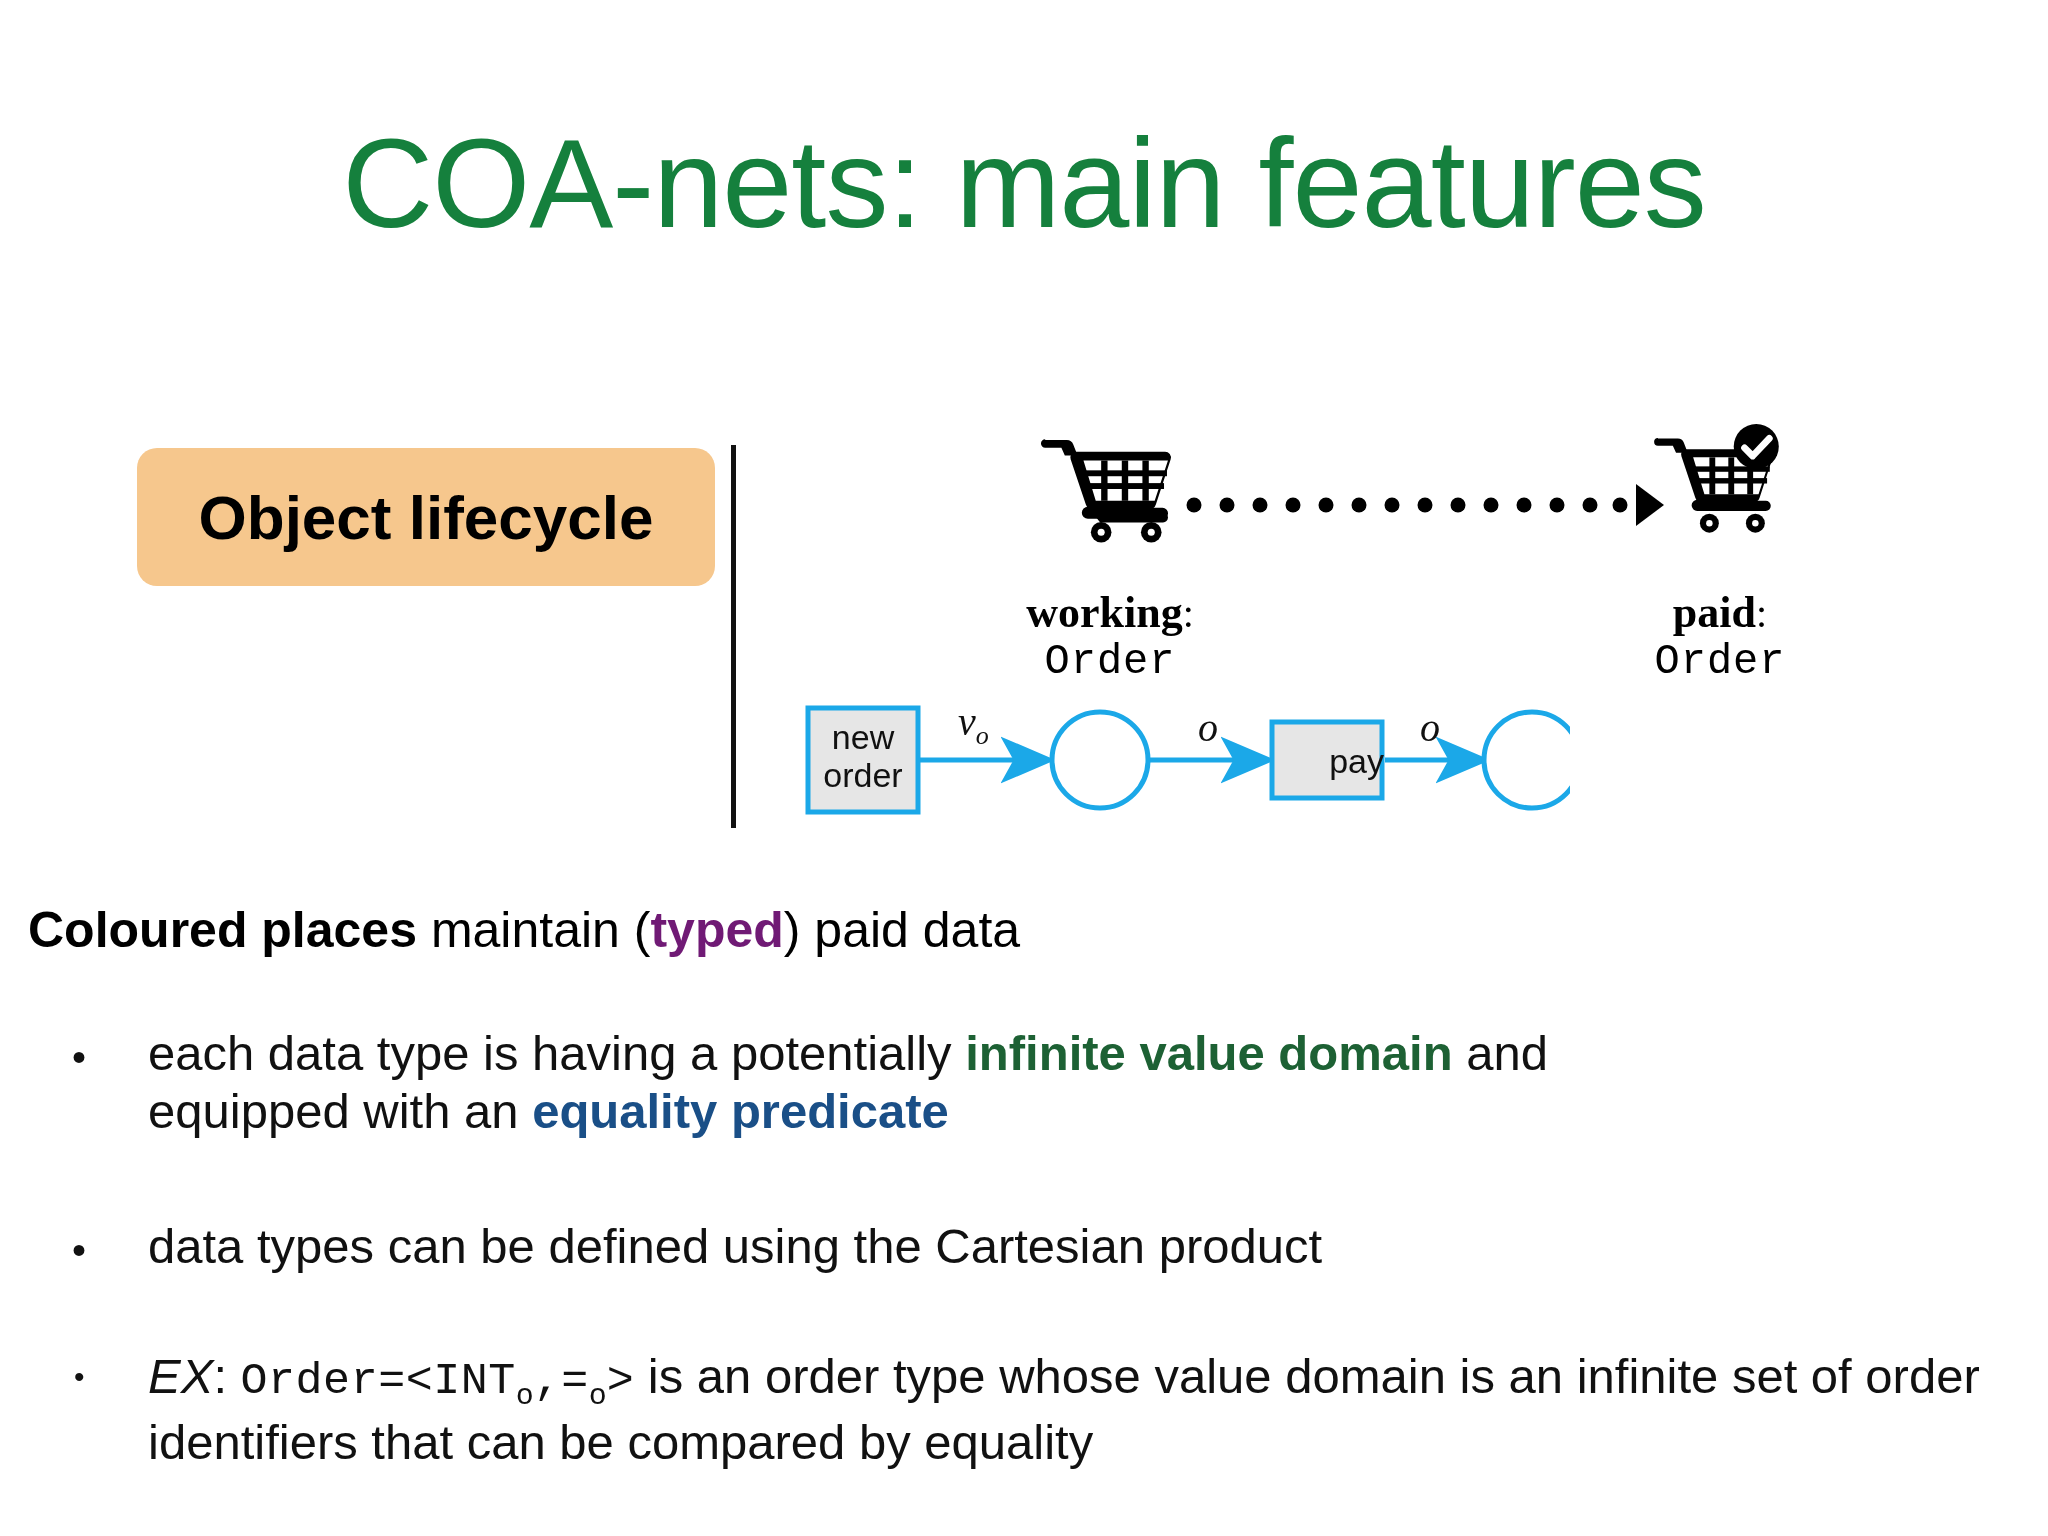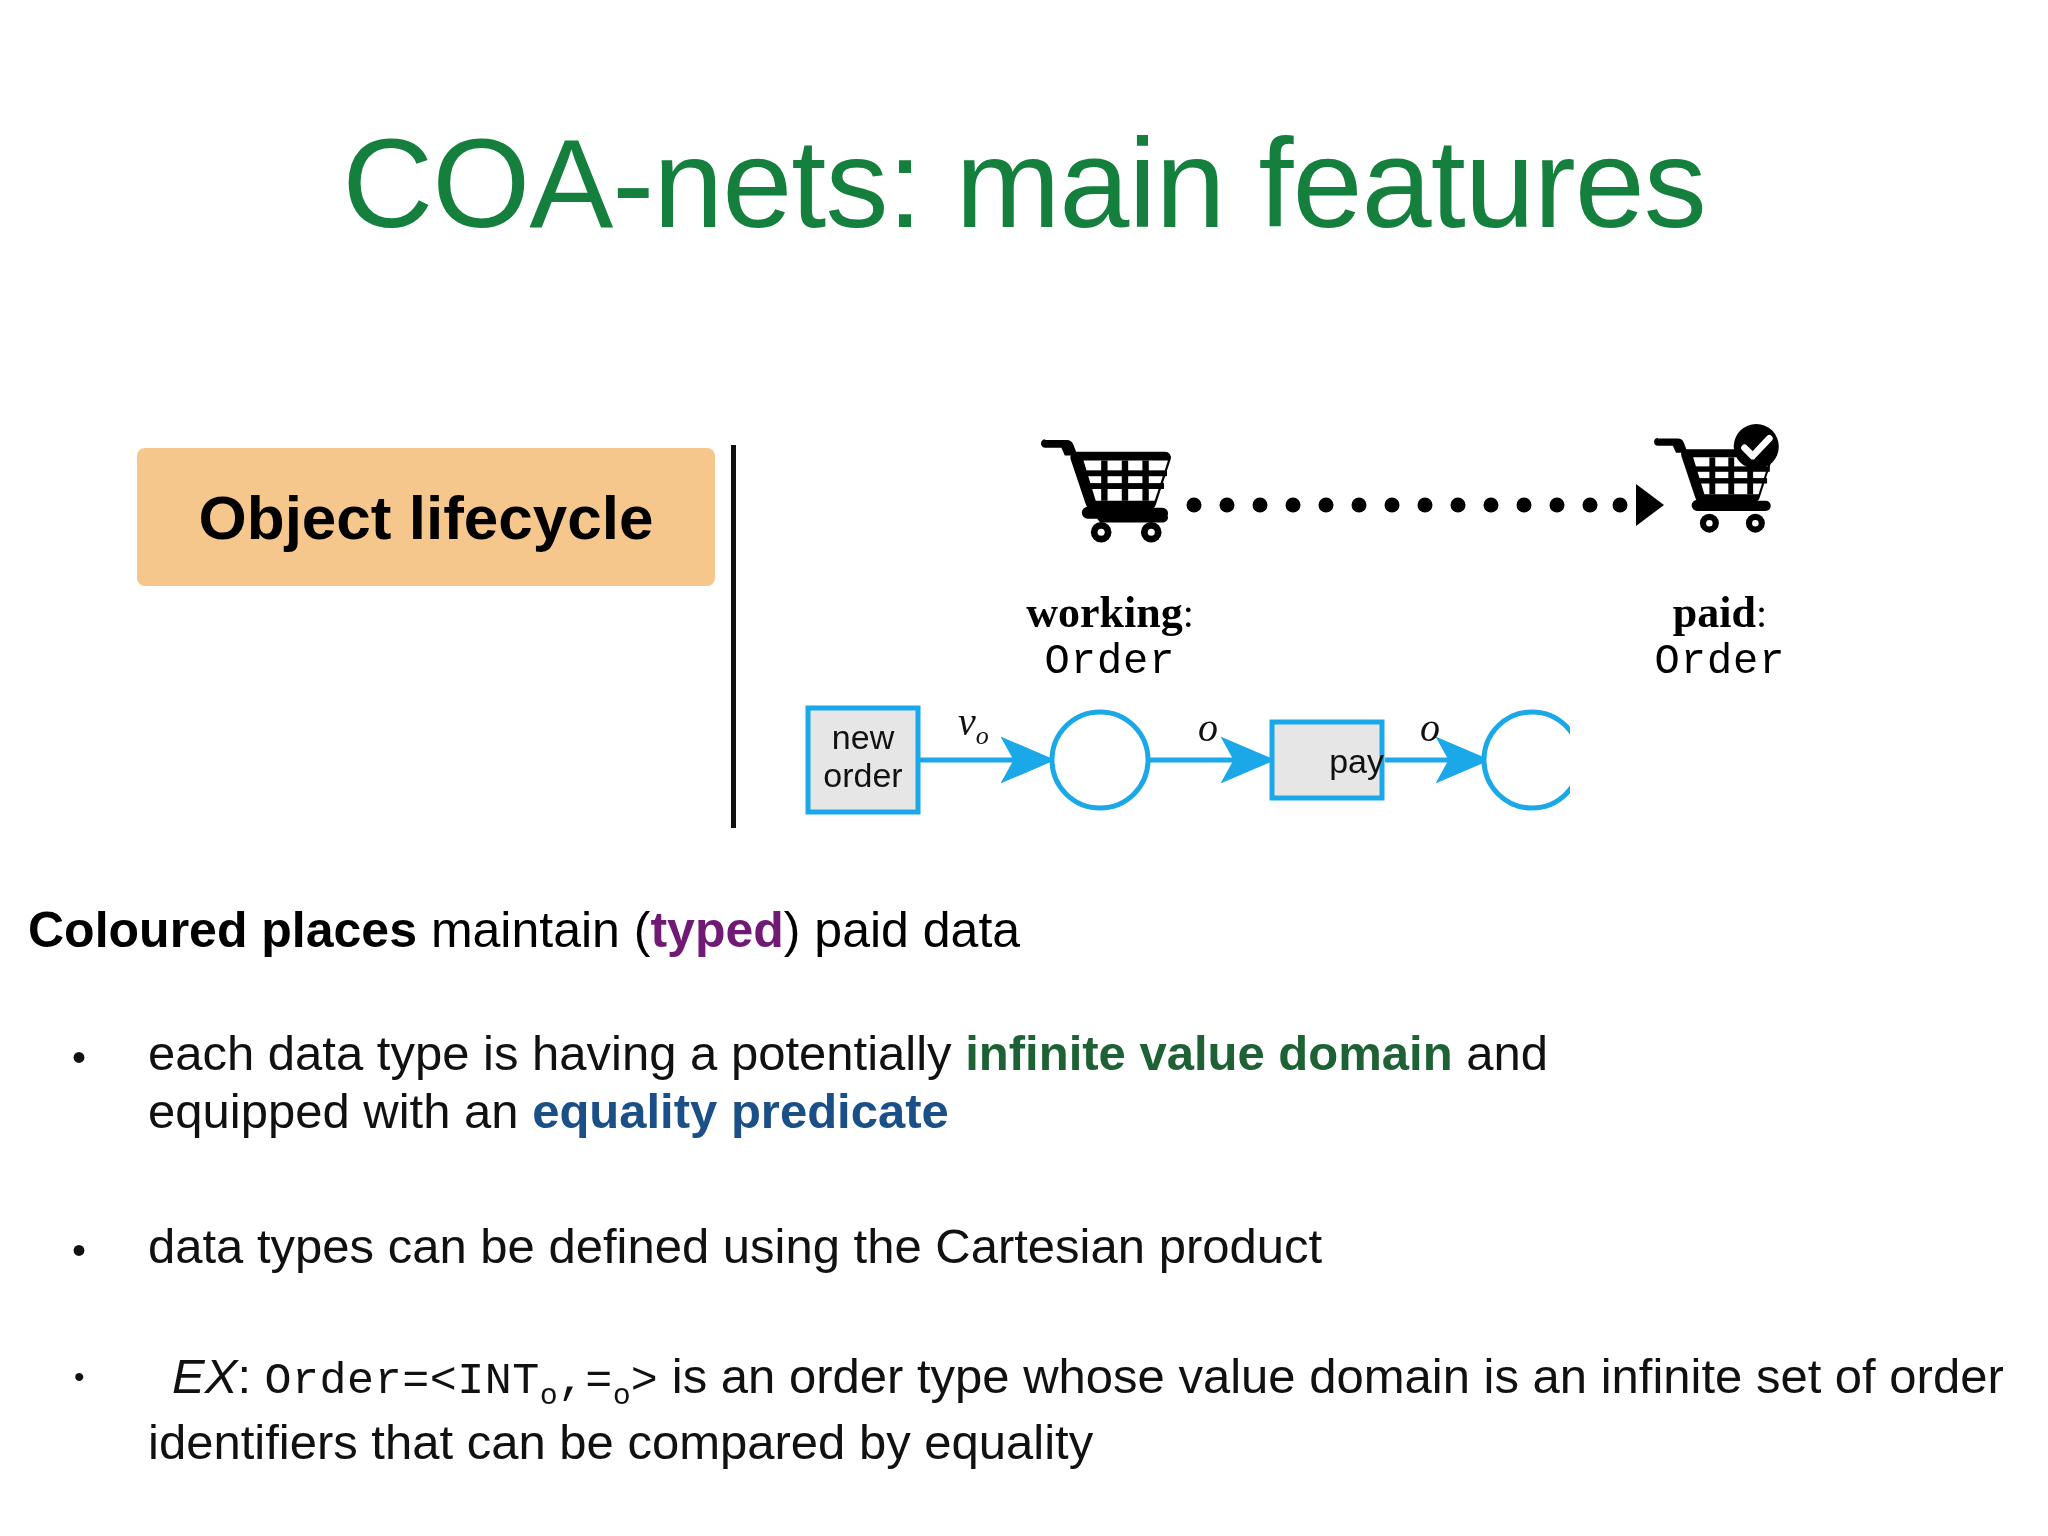--- a/index.html
+++ b/index.html
@@ -41,21 +41,21 @@
     justify-content: center;
     border-radius: 26px;
     font-weight: bold;
     color: #000;
     pointer-events: auto;
   }
   #chip-object-lifecycle {
     left: 137px; top: 448px;
     width: 578px; height: 138px;
     font-size: 62px;
-    border-radius: 8px;
+    border-radius: 20px;
   }
   #chip-net {
     left: 549px; top: 678px;
     width: 172px; height: 148px;
     font-size: 62px;
     border-radius: 30px;
   }
   #legend-divider {
     position: absolute;
     left: 731px; top: 445px;
@@ -190,21 +190,21 @@
   #bullet-1 .bullet-text { left: 148px; top: 0; width: 1420px; }
 
   #bullet-2 { top: 318px; }
   #bullet-2 .bullet-dot  { left: 72px; top: 12px; font-size: 40px; }
   #bullet-2 .bullet-text { left: 148px; top: 0; width: 1500px; }
 
   #bullet-3 { top: 448px; }
   #bullet-3 .bullet-dot  { left: 74px; top: 14px; font-size: 30px; }
   #bullet-3 .bullet-text { left: 148px; top: 0; width: 1880px; }
 
-  .ex-tag { font-style: italic; margin-left: 24px; }
+  .ex-tag { font-style: italic; }
   .mono {
     font-family: "Liberation Mono", monospace;
     font-style: normal;
     font-size: 45px;
     letter-spacing: 0.5px;
   }
   .mono-sub {
     font-family: "Liberation Mono", monospace;
     font-size: 30px;
     vertical-align: sub;

